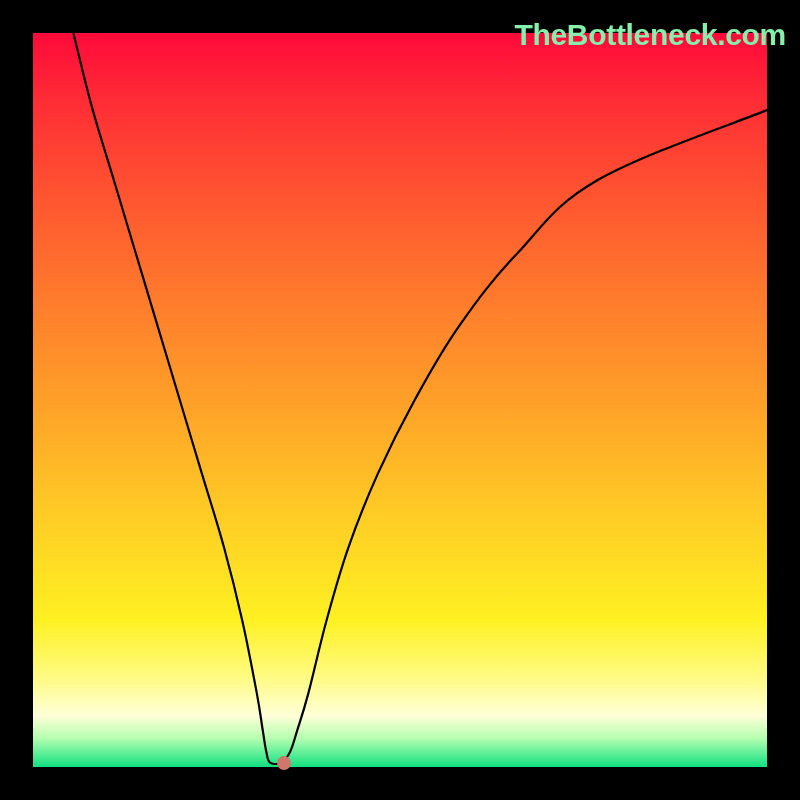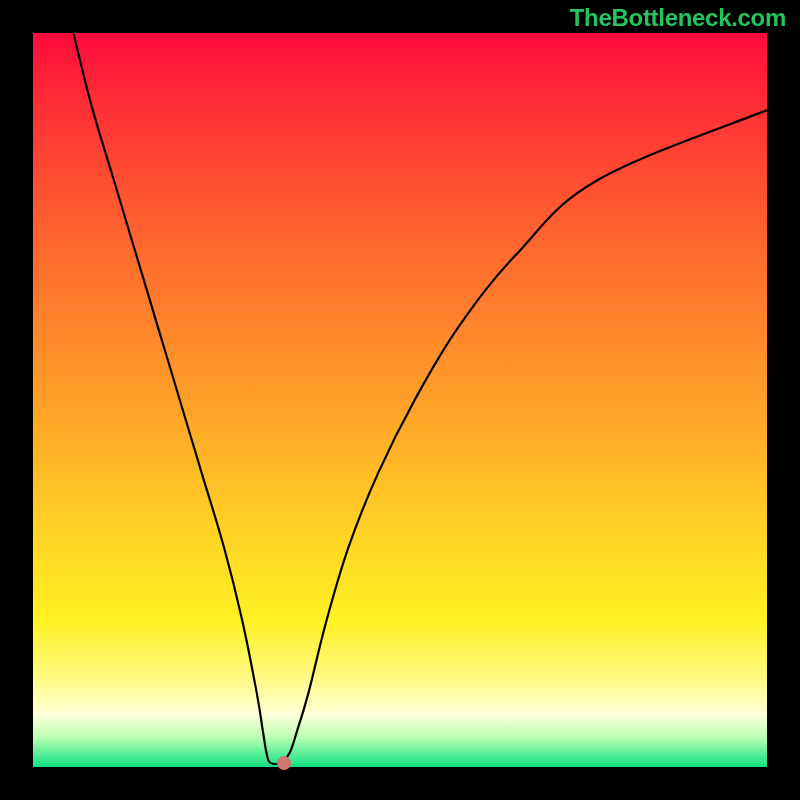--- a/index.html
+++ b/index.html
@@ -25,24 +25,24 @@
       #ffa528 52%,
       #ffcd25 66%,
       #fff122 80%,
       #fffb86 88%,
       #feffd8 93%,
       #b8ffb1 96%,
       #10e082 100%);
   }
   .watermark {
     position: absolute;
-    top: 4px;
+    top: 18px;
     right: 14px;
-    color: #22c55e;
-    font-size: 24px;
+    color: #86efac;
+    font-size: 30px;
     font-weight: 600;
     letter-spacing: -0.3px;
     z-index: 5;
   }
   .curve-svg {
     position: absolute;
     left: 33px;
     top: 33px;
     width: 734px;
     height: 734px;

